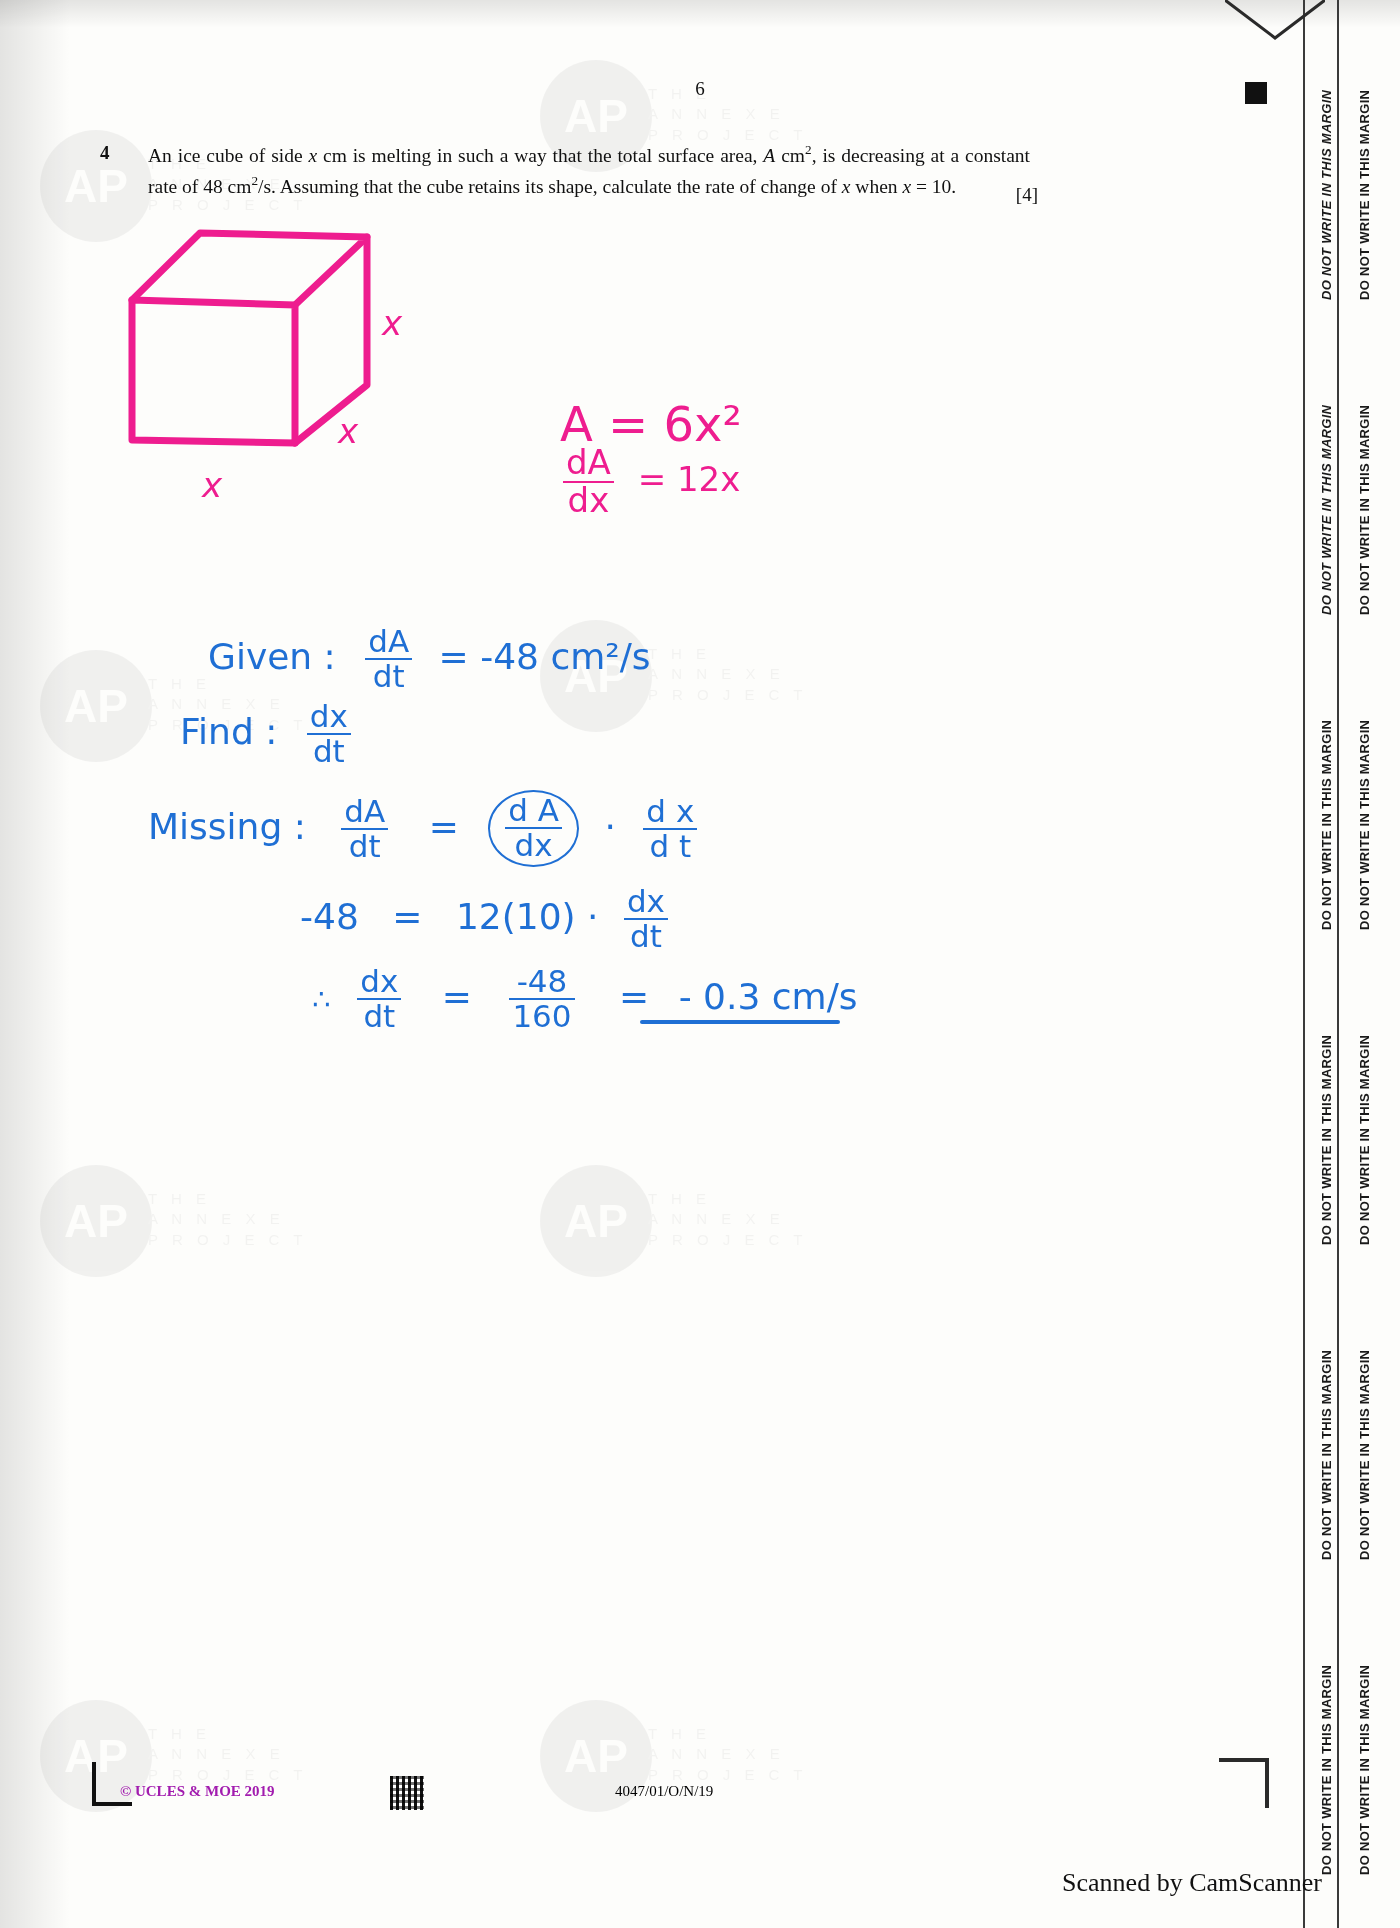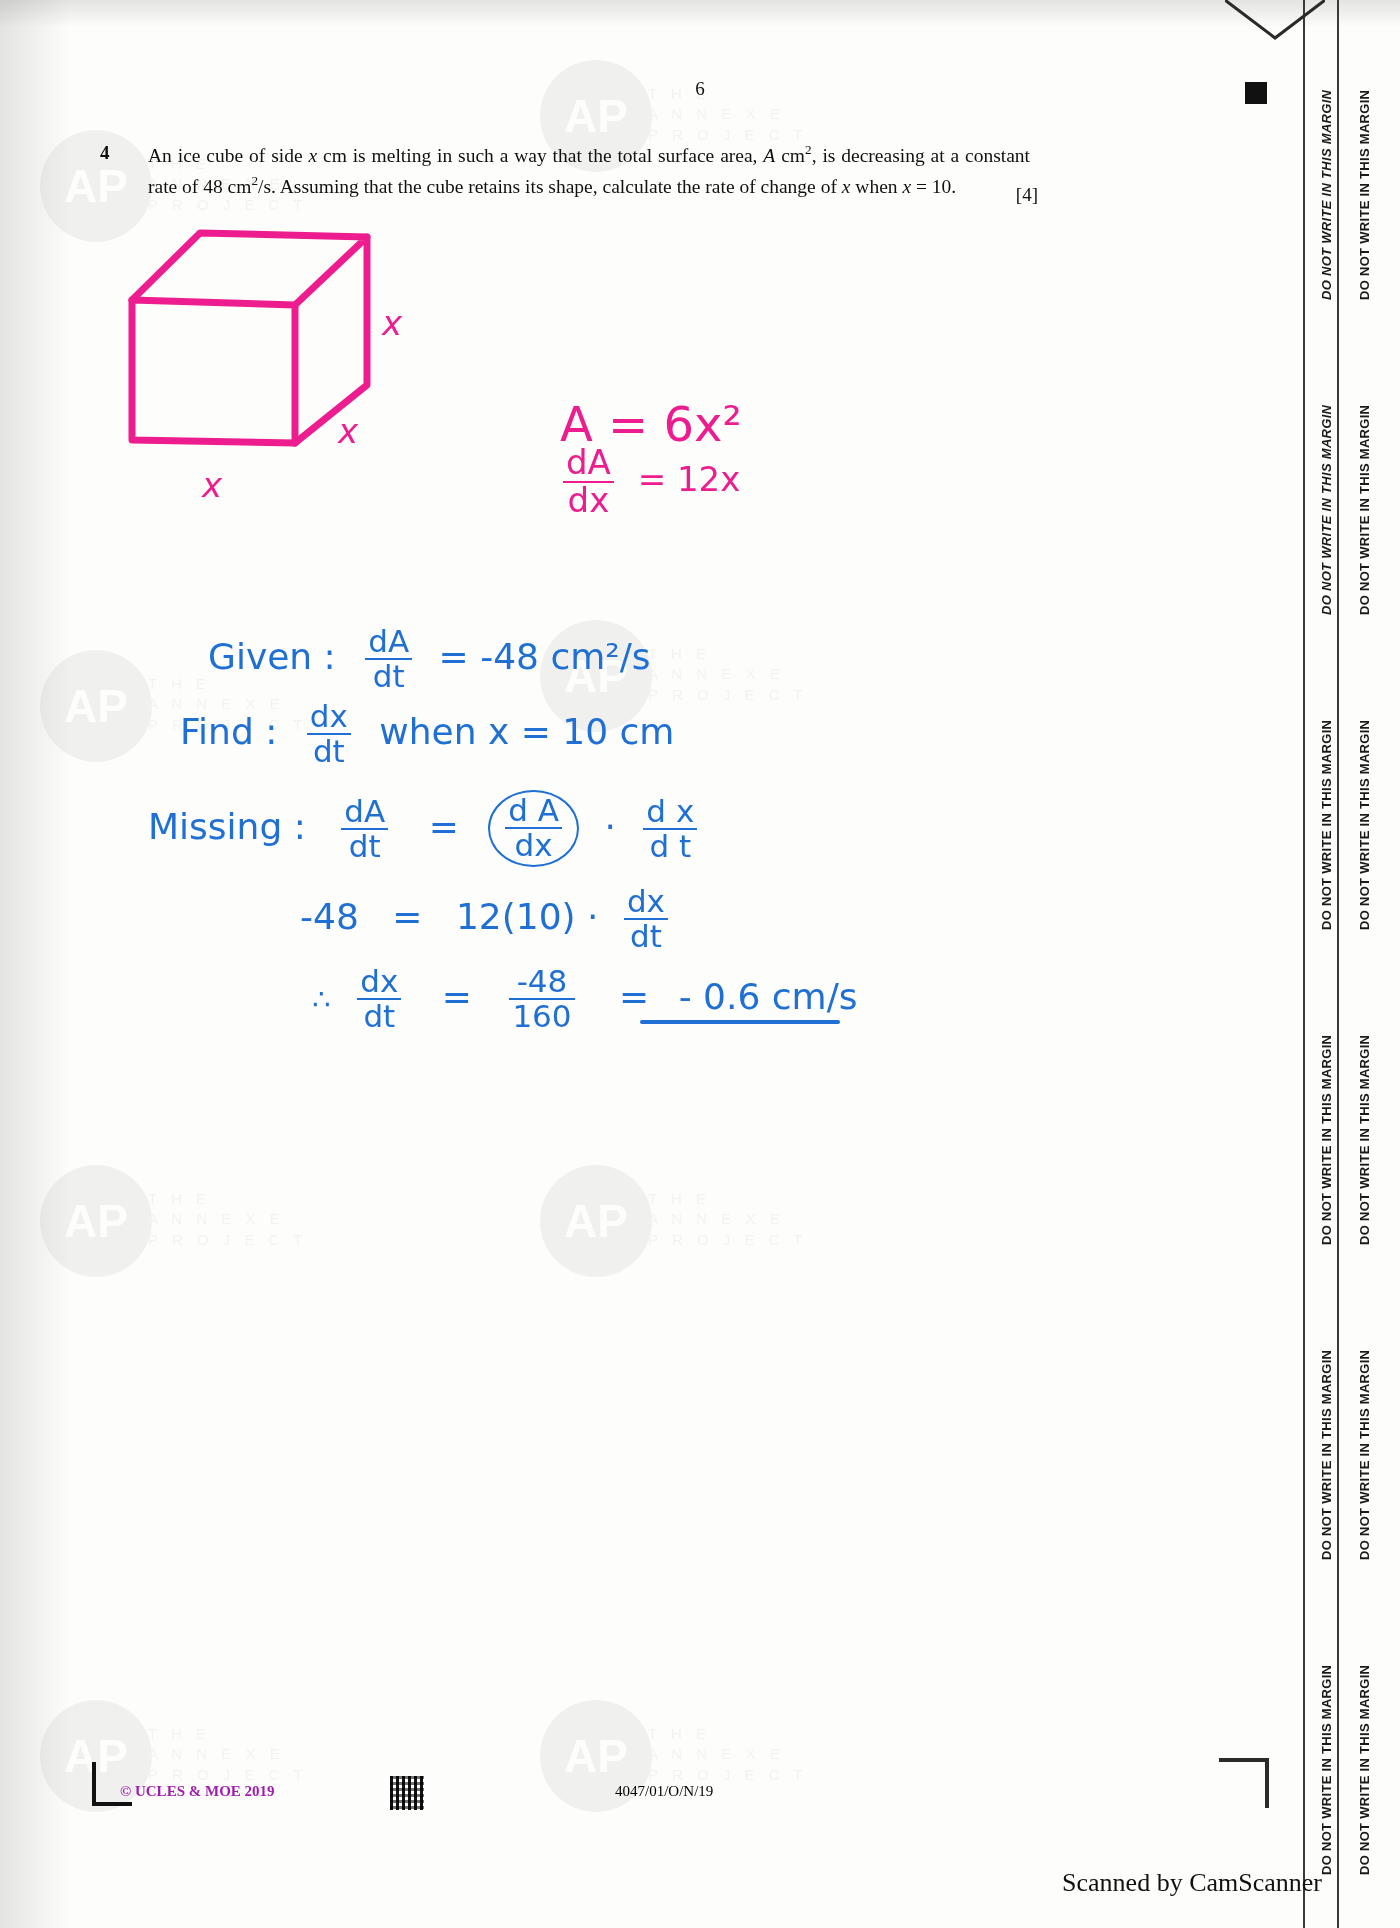--- a/index.html
+++ b/index.html
@@ -380,21 +380,20 @@
     </span>
     <span style="margin-left:12px;">= -48 cm²/s</span>
   </div>
 
   <div class="hw-block hand" style="left:180px; top:700px; font-size:36px;">
     <span>Find :</span>
     <span class="frac" style="font-size:31px; margin-left:18px;">
       <span class="num">dx</span>
       <span class="den">dt</span>
     </span>
-    <span style="margin-left:14px;">when x = 10 cm</span>
   </div>
 
   <div class="hw-block hand" style="left:148px; top:790px; font-size:36px;">
     <span>Missing :</span>
     <span class="frac" style="font-size:31px; margin-left:24px;">
       <span class="num">dA</span>
       <span class="den">dt</span>
     </span>
     <span style="margin-left:26px;">=</span>
     <span class="oval" style="margin-left:18px;">
@@ -425,21 +424,21 @@
     <span class="frac" style="font-size:31px; margin-left:16px;">
       <span class="num">dx</span>
       <span class="den">dt</span>
     </span>
     <span style="margin-left:26px;">=</span>
     <span class="frac" style="font-size:31px; margin-left:26px;">
       <span class="num">-48</span>
       <span class="den">160</span>
     </span>
     <span style="margin-left:30px;">=</span>
-    <span style="margin-left:18px;">- 0.6 cm/s</span>
+    <span style="margin-left:18px;">- 0.3 cm/s</span>
   </div>
   <div class="ans-underline" style="left:640px; top:1020px; width:200px;"></div>
 
   <div class="margin-strip">
     <div class="margin-line" style="left:18px;"></div>
     <div class="margin-line" style="left:52px;"></div>
 
     <div class="margin-text ital" style="left:34px; top:300px;">DO NOT WRITE IN THIS MARGIN</div>
     <div class="margin-text ital" style="left:34px; top:615px;">DO NOT WRITE IN THIS MARGIN</div>
     <div class="margin-text" style="left:34px; top:930px;">DO NOT WRITE IN THIS MARGIN</div>

